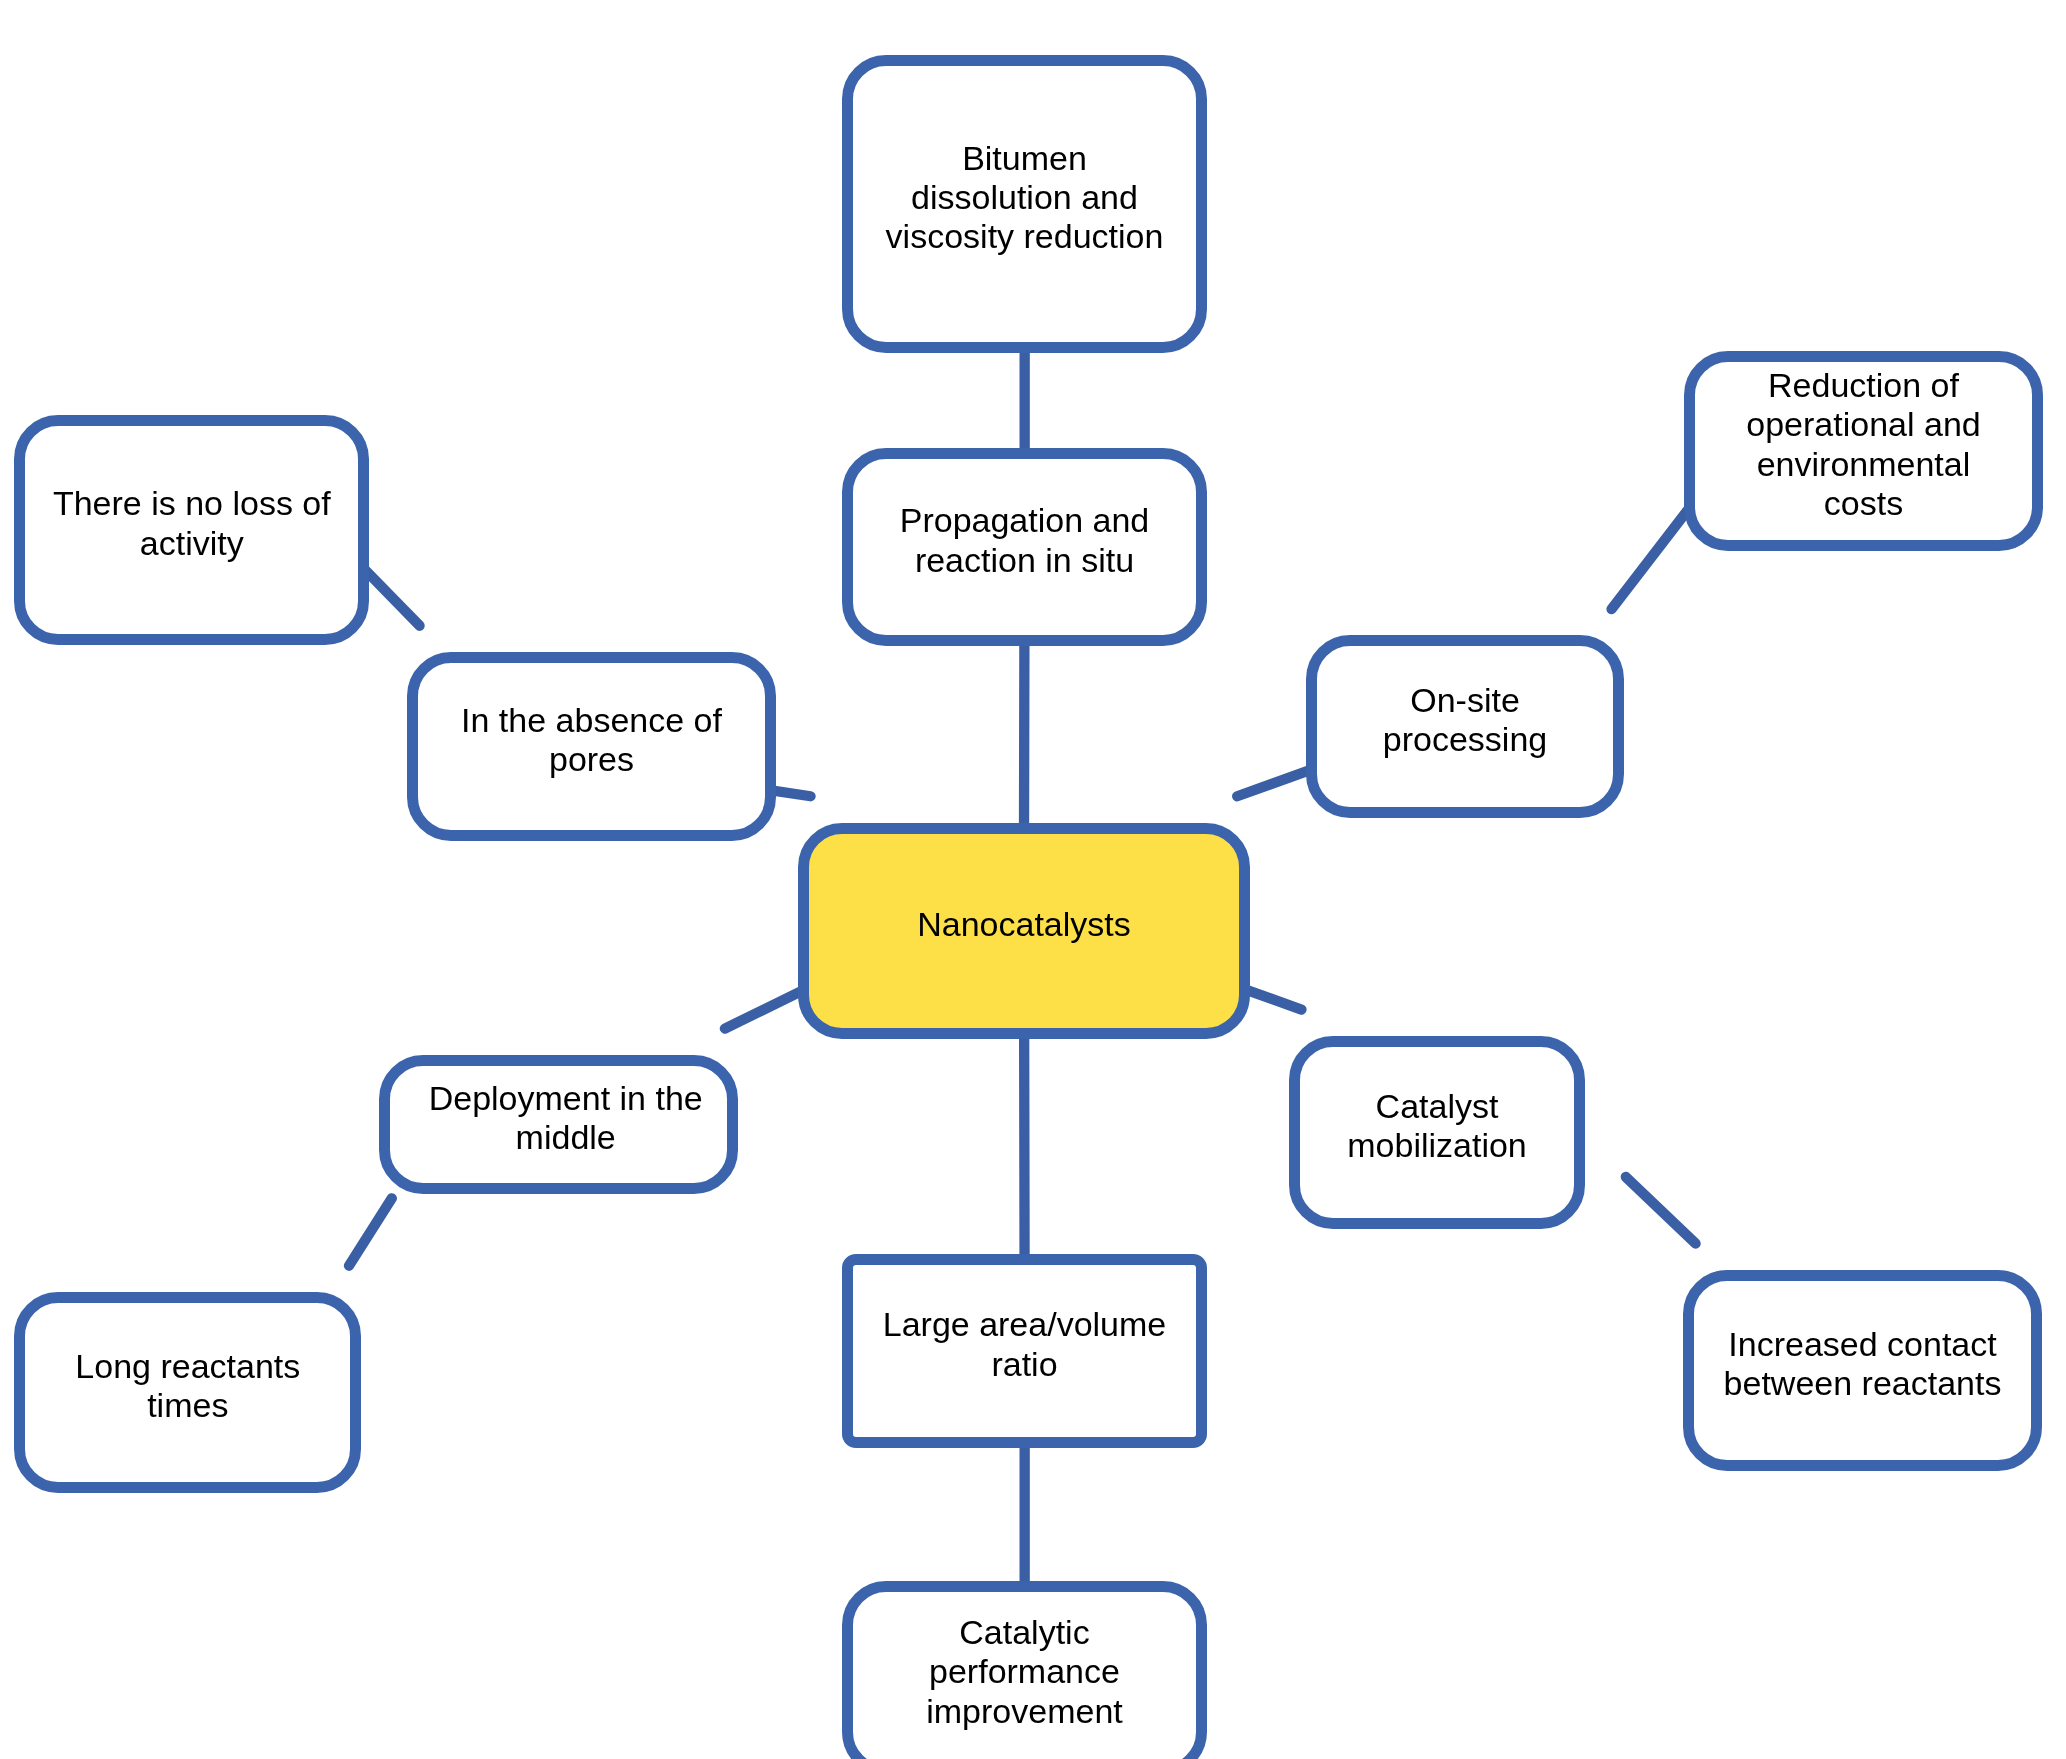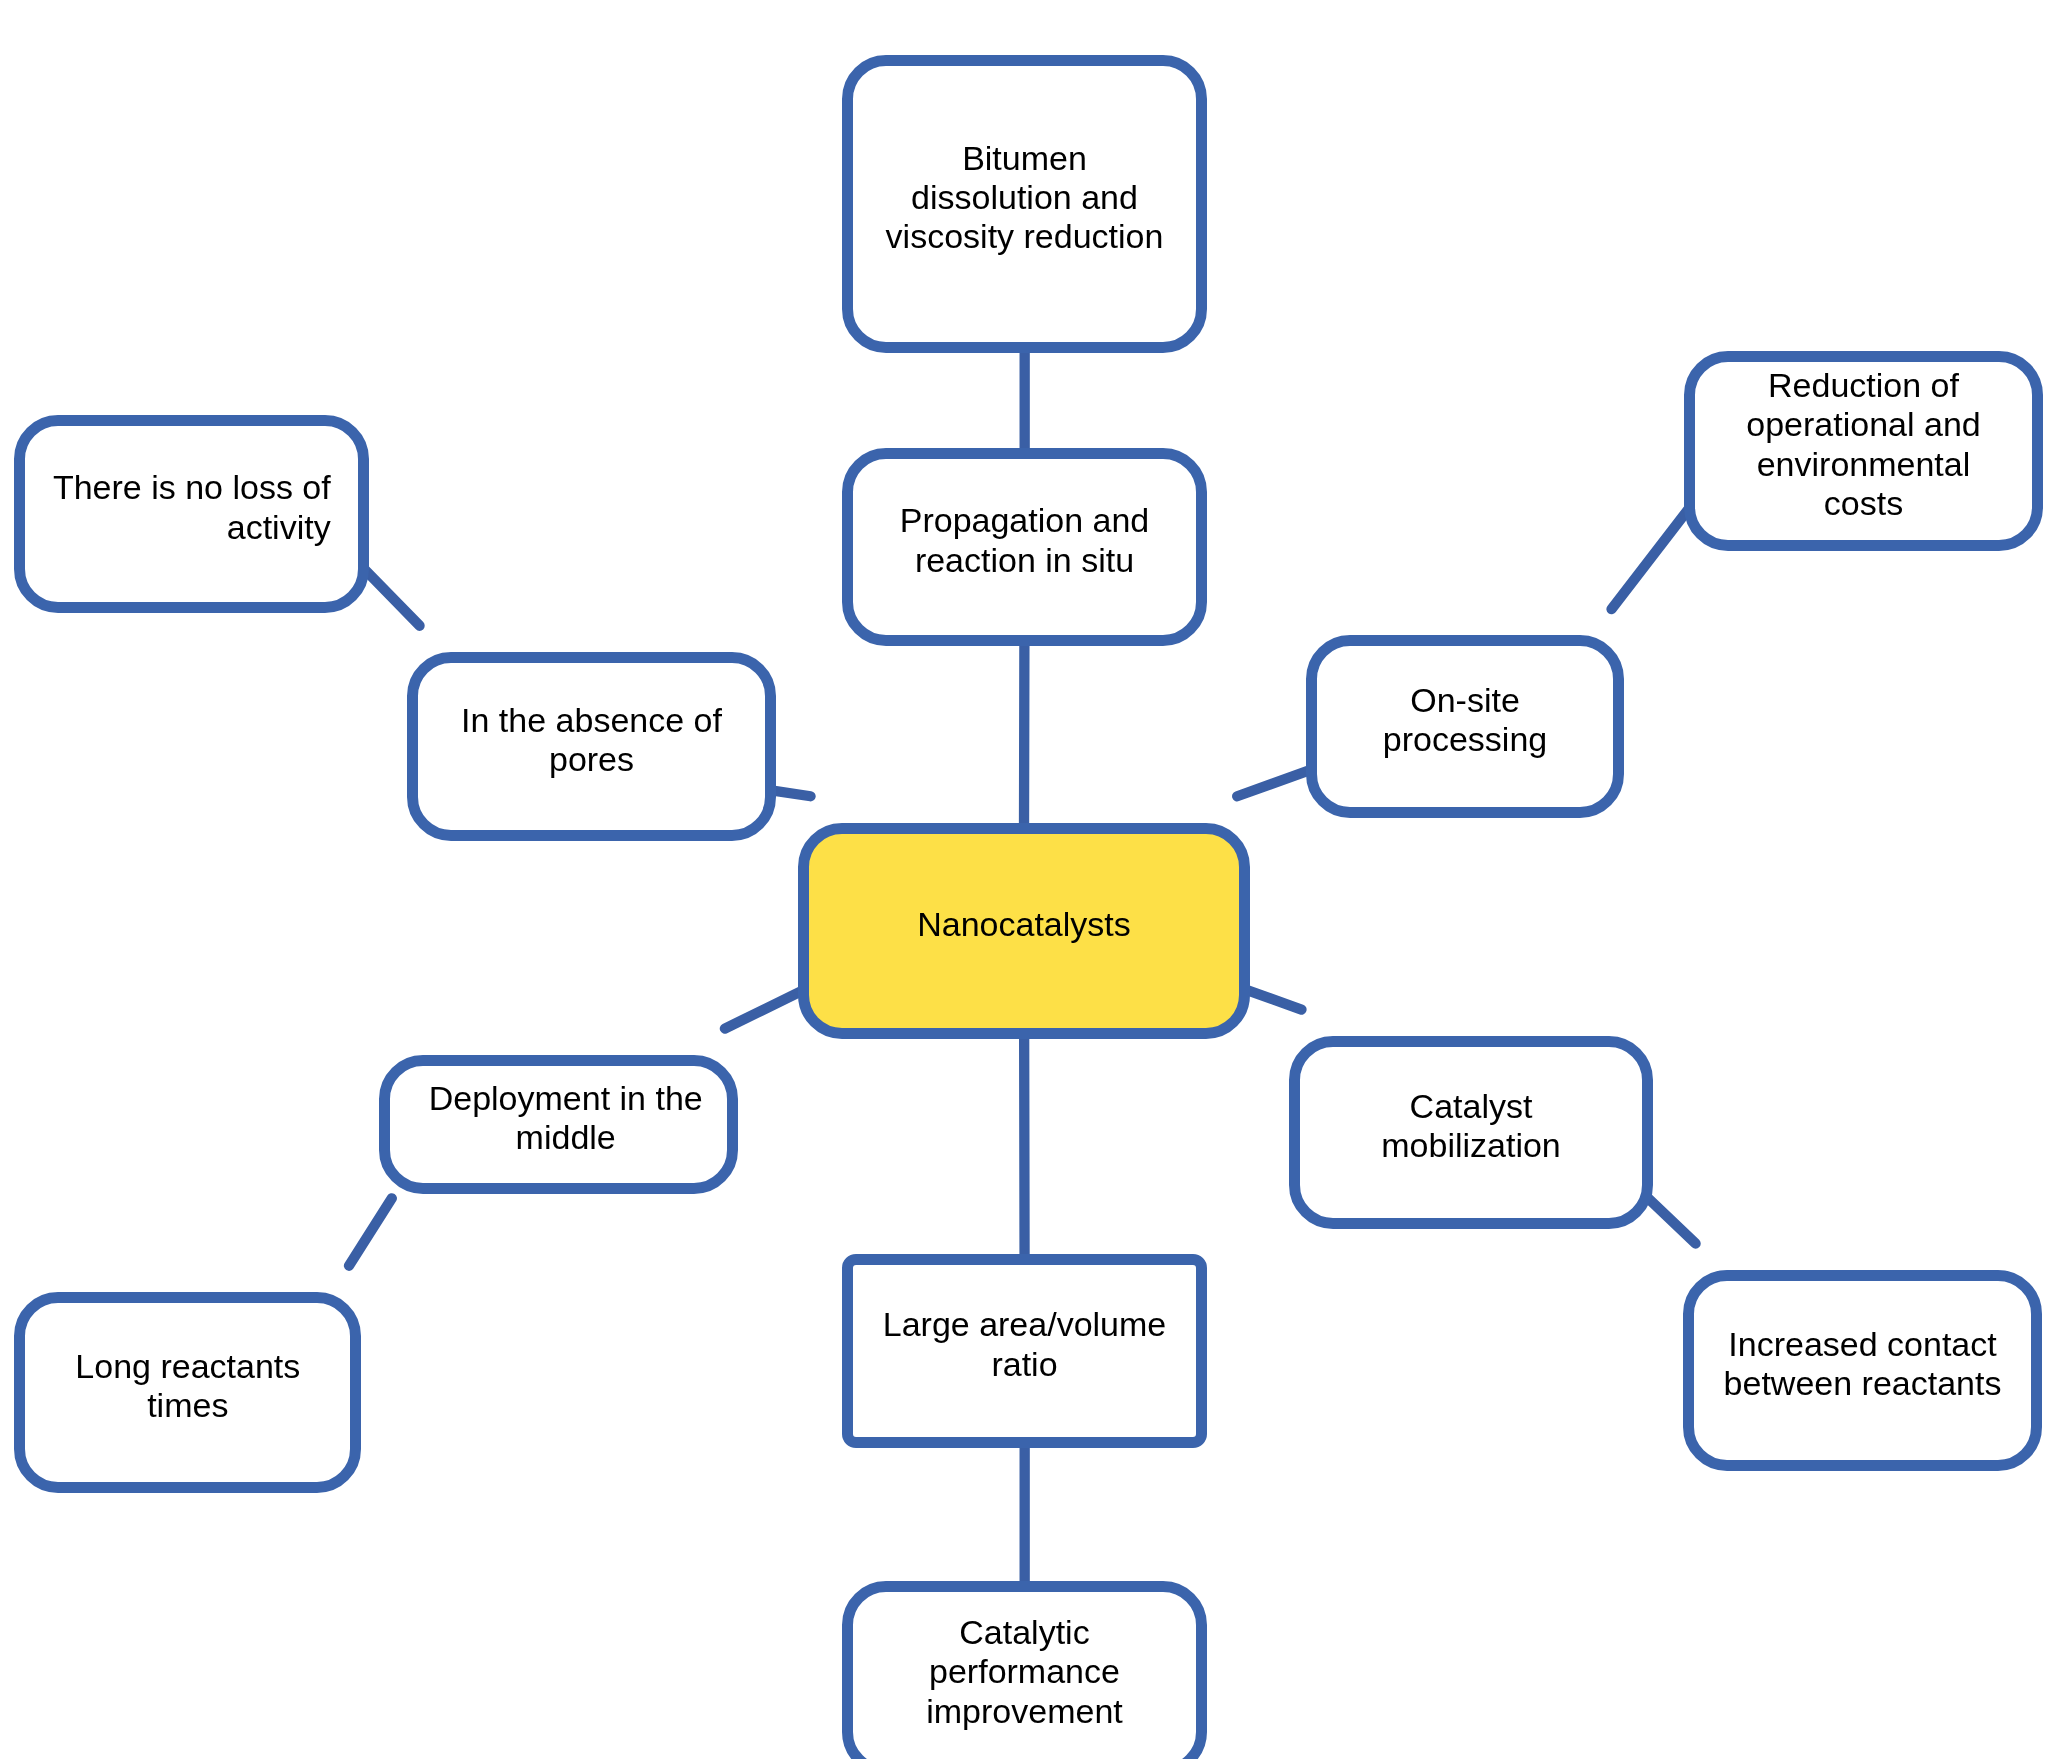--- a/index.html
+++ b/index.html
@@ -75,37 +75,37 @@
 operational and
 environmental
 costs</span>
     </div>
     <div class="node" style="left: 1306px; top: 596px; width: 318px; height: 183px; border-color: rgb(59, 100, 172); background: rgb(255, 255, 255);">
       <span class="node-label">On-site processing</span>
     </div>
     <div class="node" style="left: 798px; top: 784px; width: 452px; height: 216px; border-color: rgb(59, 100, 172); background: #fde047;">
       <span class="node-label">Nanocatalysts</span>
     </div>
-    <div class="node" style="left: 14.3px; top: 376px; width: 355px; height: 198px; border-color: rgb(59, 100, 172); background: rgb(255, 255, 255); text-align: right;">
+    <div class="node" style="left: 14.3px; top: 376px; width: 355px; height: 230px; border-color: rgb(59, 100, 172); background: rgb(255, 255, 255);">
       <span class="node-label">There is no loss of
 activity</span>
     </div>
     <div class="node" style="left: 407px; top: 613px; width: 369px; height: 189px; border-color: rgb(59, 100, 172); background: rgb(255, 255, 255);">
       <span class="node-label">In the absence of
 pores</span>
     </div>
     <div class="node" style="left: 379px; top: 1016px; width: 359px; height: 139px; border-color: rgb(59, 100, 172); background: rgb(255, 255, 255); padding-left: 35px;">
       <span class="node-label">Deployment in the
 middle</span>
     </div>
     <div class="node" style="left: 14.3px; top: 1253px; width: 347px; height: 201px; border-color: rgb(59, 100, 172); background: rgb(255, 255, 255);">
       <span class="node-label">Long reactants
 times</span>
     </div>
-    <div class="node" style="left: 1289px; top: 997px; width: 364px; height: 193px; border-color: rgb(59, 100, 172); background: rgb(255, 255, 255);">
+    <div class="node" style="left: 1289px; top: 997px; width: 296px; height: 193px; border-color: rgb(59, 100, 172); background: rgb(255, 255, 255);">
       <span class="node-label">Catalyst
 mobilization</span>
     </div>
     <div class="node" style="left: 1683px; top: 1231px; width: 359px; height: 201px; border-color: rgb(59, 100, 172); background: rgb(255, 255, 255);">
       <span class="node-label">Increased contact
 between reactants</span>
     </div>
     <div class="node" style="left: 842px; top: 1215px; width: 365px; height: 194px; border-color: rgb(59, 100, 172); background: rgb(255, 255, 255); border-radius: 14px;">
       <span class="node-label">Large area/volume
 ratio</span>

